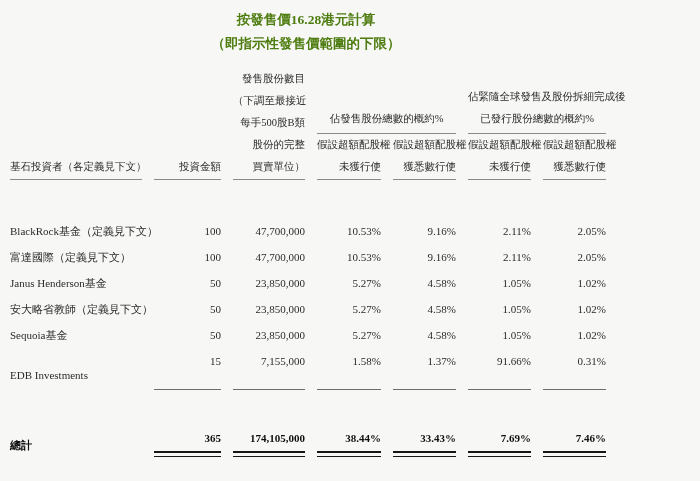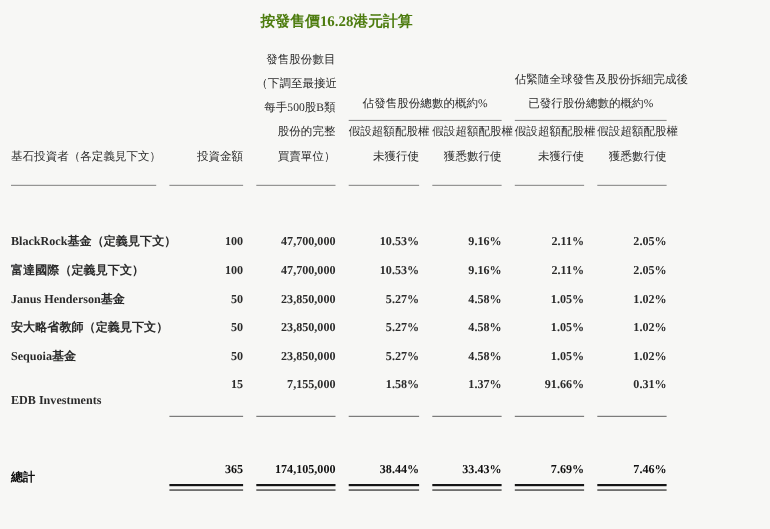--- a/index.html
+++ b/index.html
@@ -35,21 +35,21 @@
     padding: 0;
     vertical-align: bottom;
     font-size: 10.5px;
     overflow: visible;
   }
   td + td { padding-left: 12px; }
   .r { text-align: right; }
   .hline { line-height: 22px; white-space: nowrap; }
   .ul {
     border-bottom: 1px solid #8a8a8a;
-    padding-bottom: 14px;
+    padding-bottom: 1px;
     font-family: Liberation Mono, monospace;
   }
   .group-inner {
     text-align: center;
     line-height: 22px;
     padding-bottom: 3px;
     border-bottom: 1px solid #8a8a8a;
     white-space: nowrap;
   }
   .note {
@@ -58,21 +58,21 @@
     padding-top: 3px;
     white-space: nowrap;
   }
   .spacer1 td { height: 40px; }
   .spacer2 td { height: 38px; }
   .drow td {
     font-size: 11px;
     white-space: nowrap;
     padding-bottom: 0;
   }
-  .drow .dline { line-height: 22px; padding-bottom: 4px; font-weight: bold; }
+  .drow .dline { line-height: 22px; padding-bottom: 4px; }
   .drow.lastrow .val .dline {
     border-bottom: 1px solid #6e6e6e;
     padding-bottom: 17px;
   }
   .totalrow td {
     font-size: 11px;
     font-weight: bold;
     color: #101010;
     white-space: nowrap;
   }
@@ -84,20 +84,21 @@
     margin-top: 1px;
   }
 </style>
 </head>
 <body>
 
 <div class="page">
 
   <div class="title-block">
     <div>按發售價16.28港元計算</div>
+    <div>（即指示性發售價範圍的下限）</div>
   </div>
 
   <table class="cornerstone">
     <colgroup>
       <col style="width:132px">
       <col style="width:79px">
       <col style="width:84px">
       <col style="width:76px">
       <col style="width:75px">
       <col style="width:75px">

